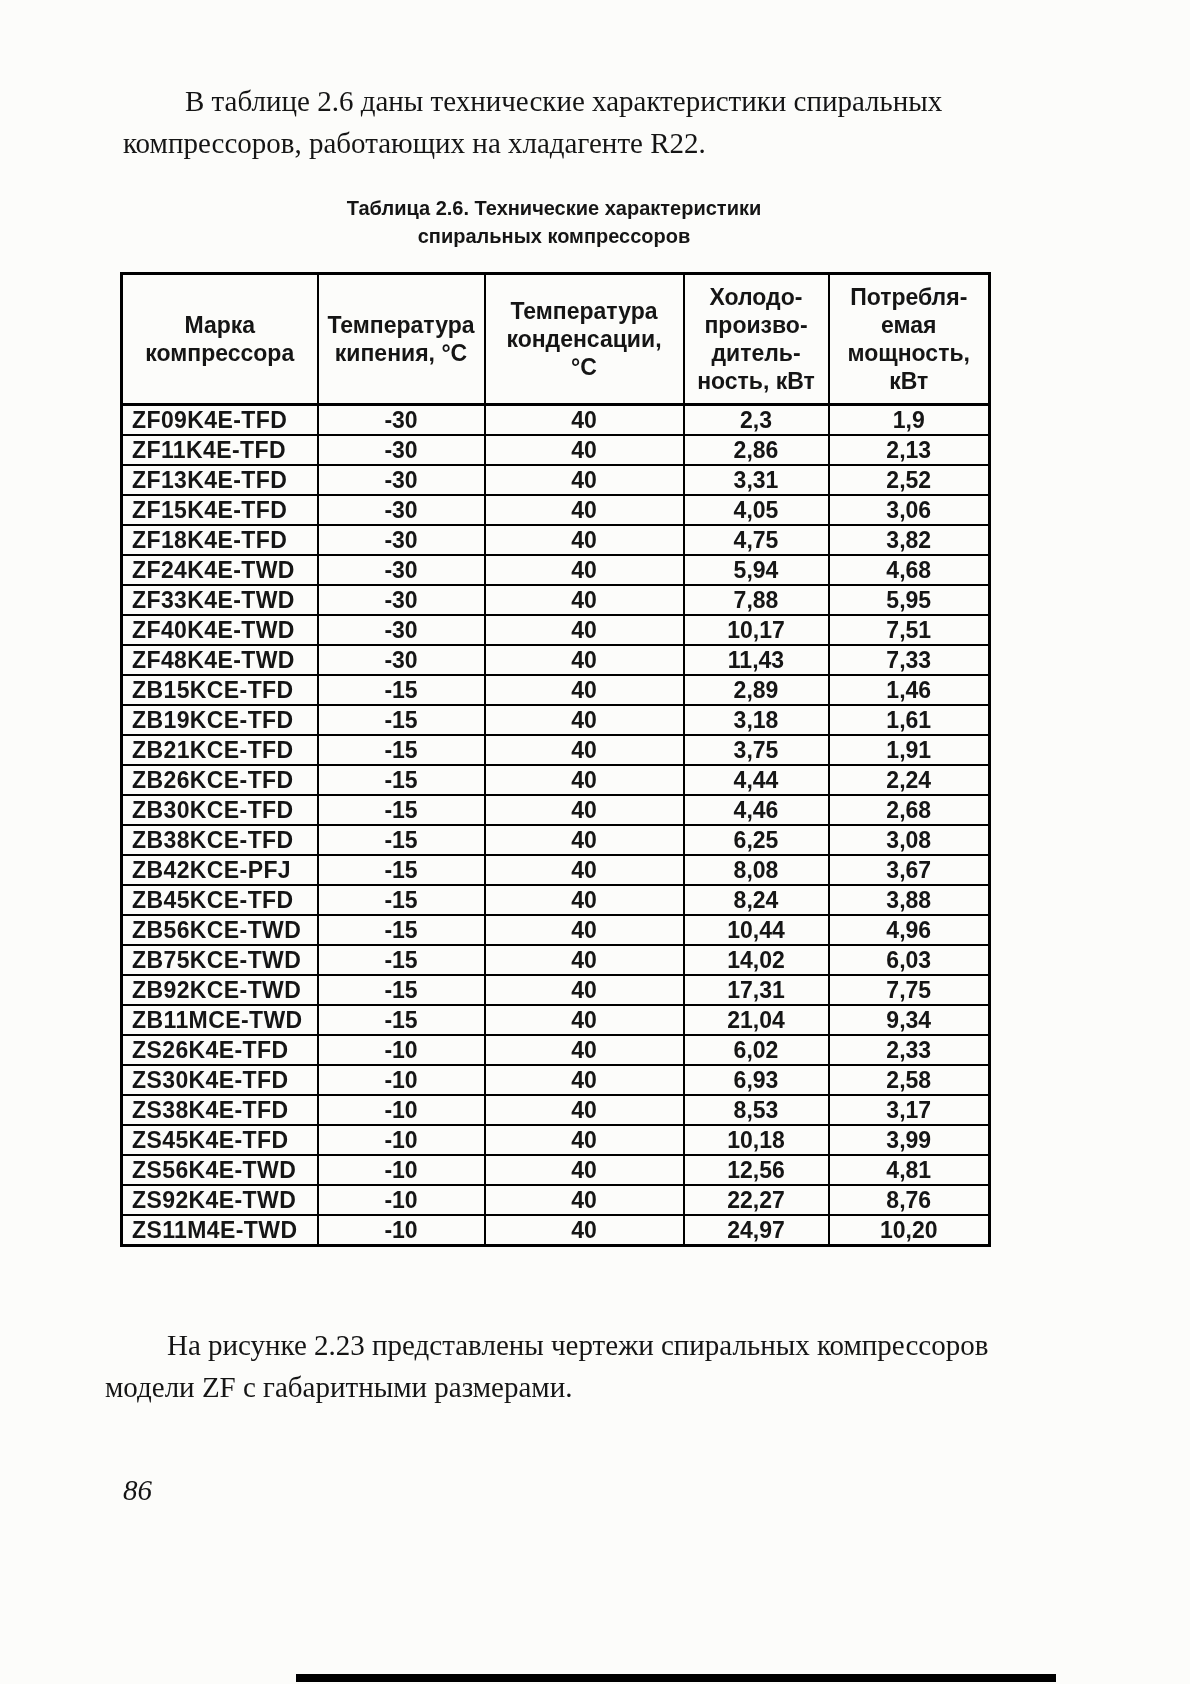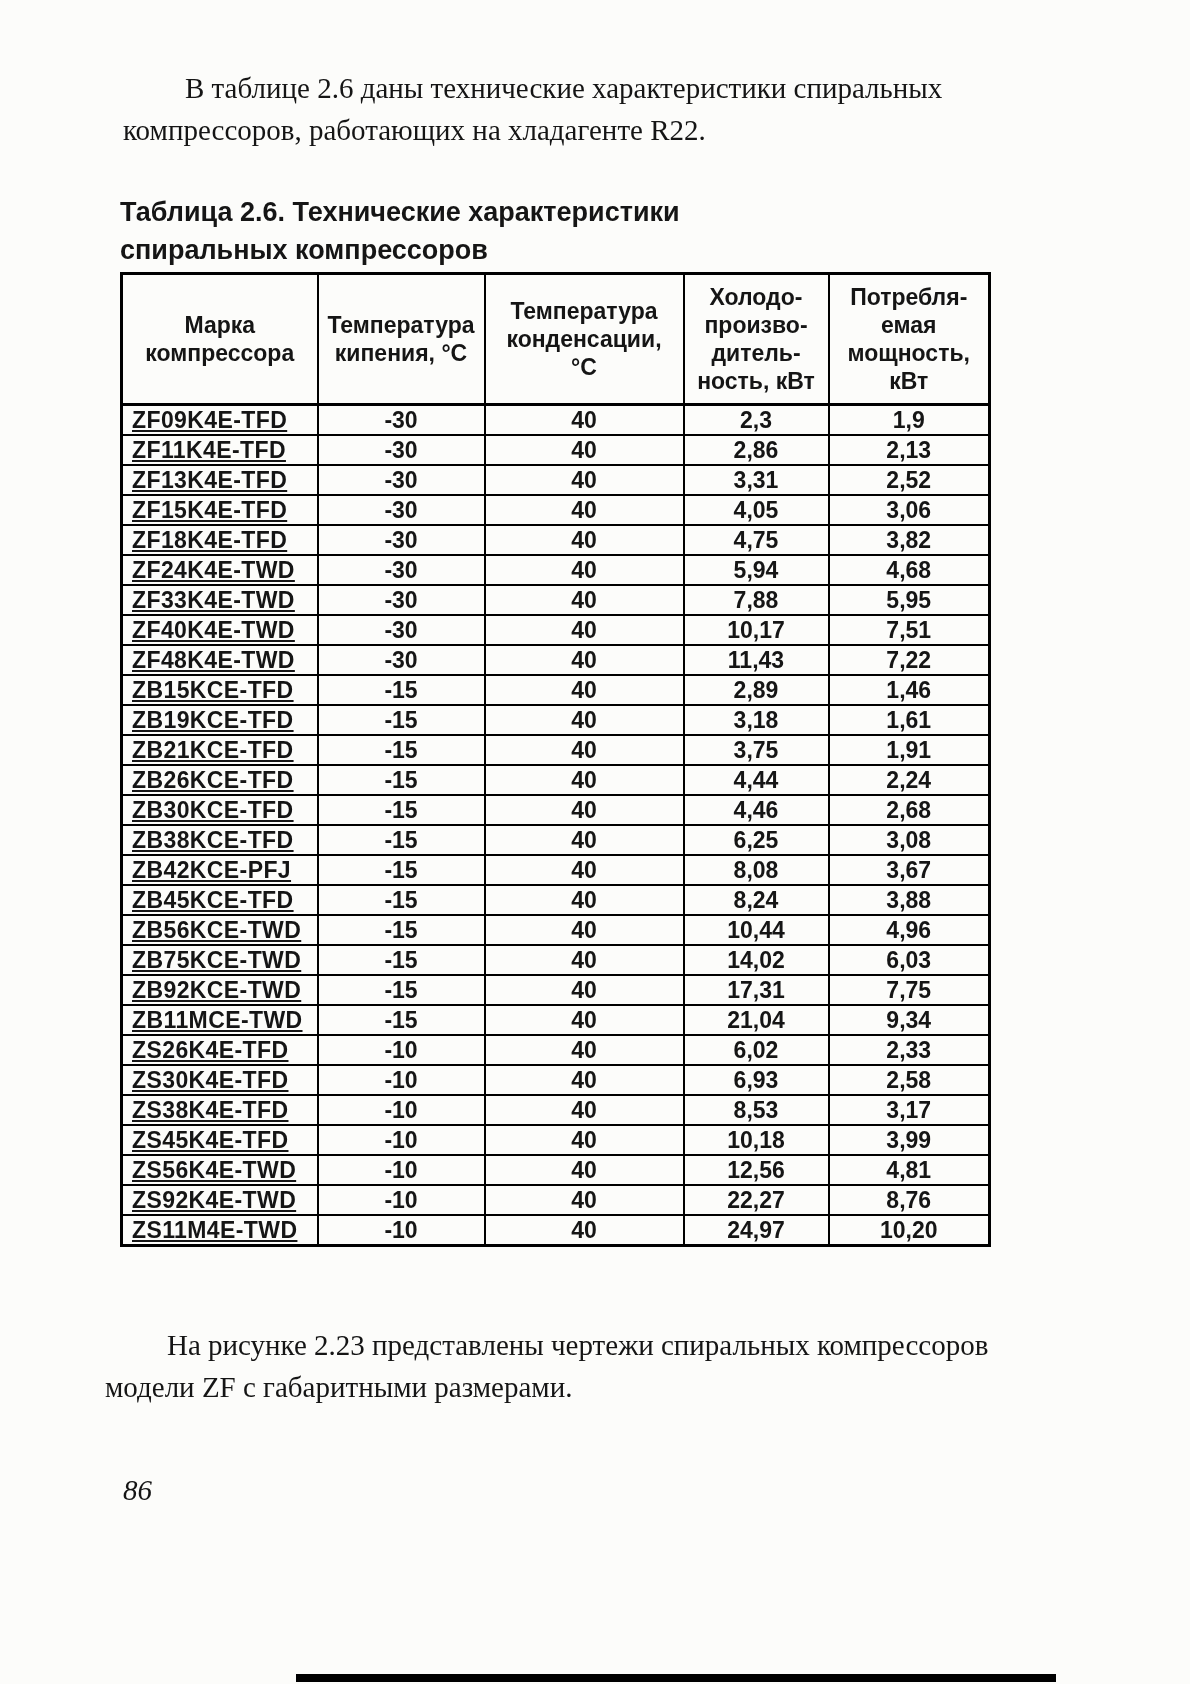--- a/index.html
+++ b/index.html
@@ -20,39 +20,40 @@
     inset: 0;
   }
   .para {
     position: absolute;
     font-size: 29px;
     line-height: 1.45;
     margin: 0;
   }
   .intro {
     left: 123px;
-    top: 67px;
+    top: 80px;
     width: 950px;
     text-indent: 62px;
   }
   .closing {
     left: 105px;
     top: 1316px;
     width: 950px;
     text-indent: 62px;
     margin-top: 8px;
   }
   .table-title {
     position: absolute;
     left: 120px;
     top: 194px;
     width: 868px;
+    text-align: center;
     font-family: "Liberation Sans", sans-serif;
     font-weight: bold;
-    font-size: 27px;
+    font-size: 20px;
     line-height: 1.4;
   }
   .spec-table {
     position: absolute;
     left: 120px;
     top: 272px;
     width: 868px;
     border-collapse: collapse;
     table-layout: fixed;
     font-family: "Liberation Sans", sans-serif;
@@ -78,21 +79,20 @@
     text-align: center;
     height: 26px;
     line-height: 26px;
     padding: 1px 4px;
     overflow: hidden;
   }
   .spec-table td.model-cell {
     text-align: left;
     padding-left: 9px;
     letter-spacing: 0.4px;
-    text-decoration: underline;
   }
   .page-number {
     position: absolute;
     left: 123px;
     top: 1474px;
     font-size: 29px;
     font-style: italic;
   }
   .scan-bar {
     position: absolute;
@@ -197,21 +197,21 @@
           <td>-30</td>
           <td>40</td>
           <td>10,17</td>
           <td>7,51</td>
         </tr>
         <tr>
           <td class="model-cell">ZF48K4E-TWD</td>
           <td>-30</td>
           <td>40</td>
           <td>11,43</td>
-          <td>7,22</td>
+          <td>7,33</td>
         </tr>
         <tr>
           <td class="model-cell">ZB15KCE-TFD</td>
           <td>-15</td>
           <td>40</td>
           <td>2,89</td>
           <td>1,46</td>
         </tr>
         <tr>
           <td class="model-cell">ZB19KCE-TFD</td>

